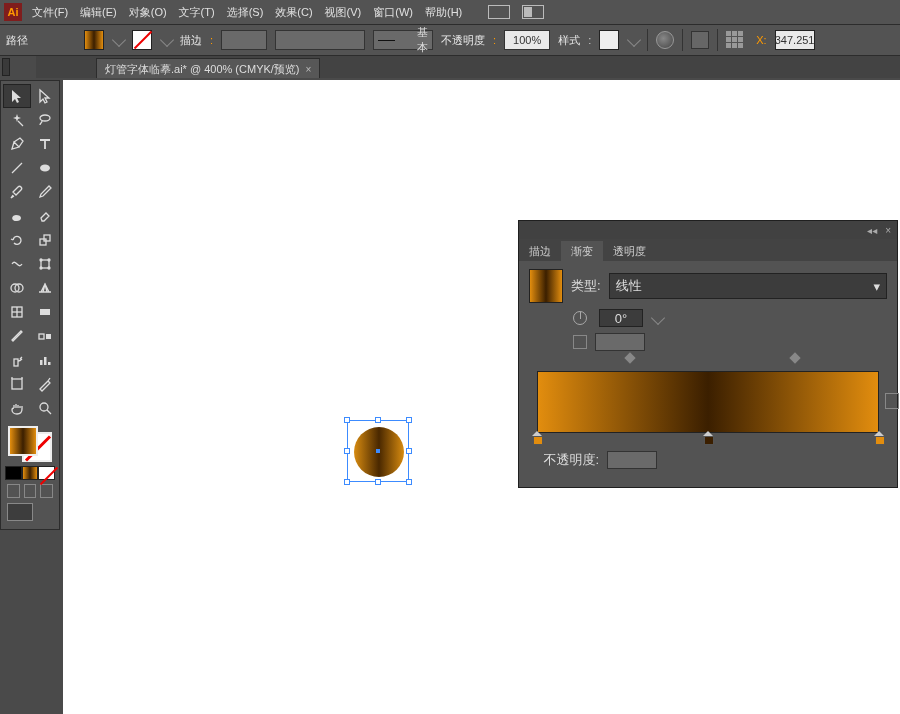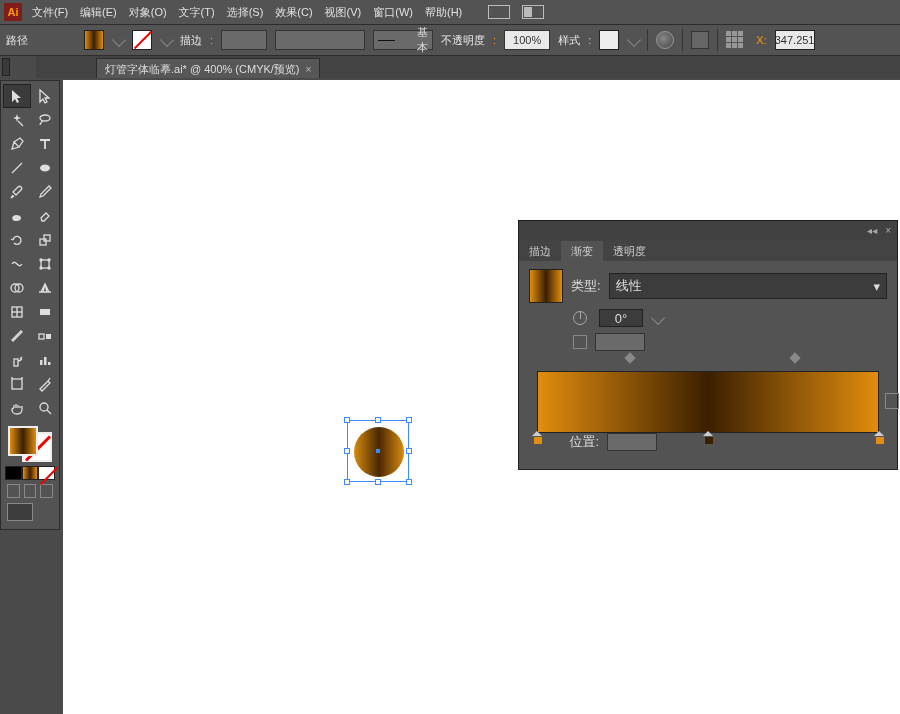--- a/index.html
+++ b/index.html
@@ -390,18 +390,18 @@
       <div class="stop-d" style="left:75%"></div>
     </div>
     <div class="ramp-wrap">
       <div class="ramp"></div>
       <div class="cstop" style="left:-5px"></div>
       <div class="cstop mid" style="left:calc(50% - 5px)"></div>
       <div class="cstop" style="right:-5px"></div>
       <div class="trash"></div>
     </div>
 
-    <div class="prow">
-      <span class="plabel" style="width:70px">位置:</span>
+    <div class="prow" style="margin-top:18px;justify-content:flex-start">
+      <span class="plabel" style="width:70px">不透明度:</span>
       <div class="field-dd"></div>
     </div>
   </div>
 </div>
 
 </body></html>

